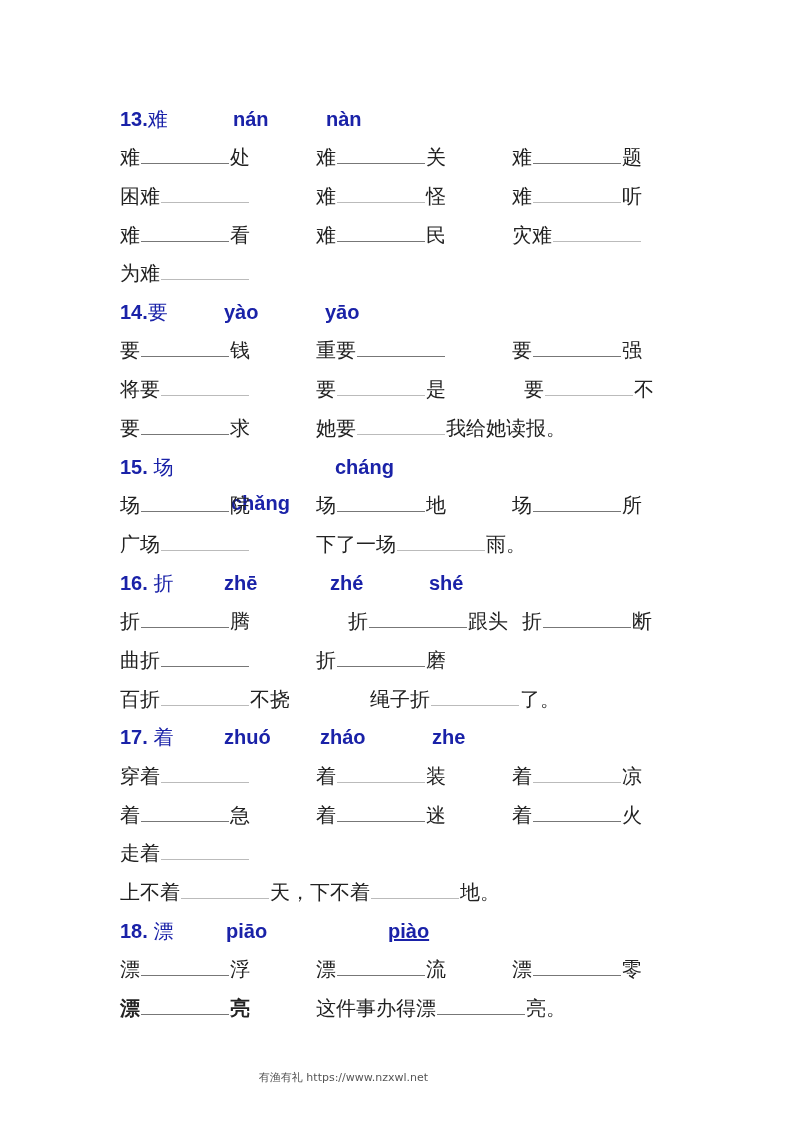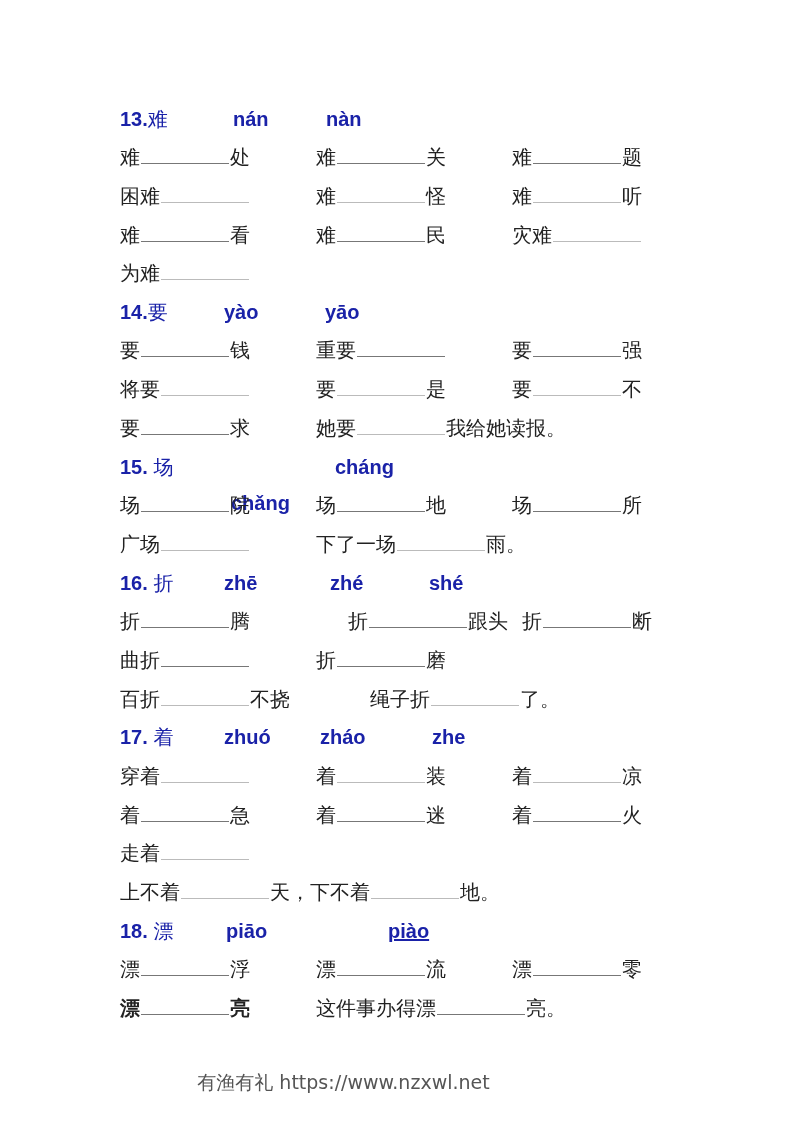--- a/index.html
+++ b/index.html
@@ -5,21 +5,21 @@
   html, body { margin:0; padding:0; background:#ffffff; }
   body { width:793px; height:1122px; position:relative; overflow:hidden;
          font-family:"DejaVu Serif","Liberation Serif",serif; color:#222; }
   .h { position:absolute; font-family:"Liberation Sans","DejaVu Sans",sans-serif; font-weight:bold;
        font-size:20px; color:#1a22a8; height:26px; line-height:26px; white-space:nowrap; }
   .h .num { font-family:"Liberation Sans",sans-serif;margin-top:47px; }
   .h .ch { font-family:"DejaVu Sans",sans-serif; font-weight:normal; }
   .r { position:absolute; font-size:20px; height:26px; line-height:26px; white-space:nowrap; color:#222; }
   .blank { display:inline-block; width:88px; height:18px; border-bottom:1px solid #777; vertical-align:baseline; margin:0 1px; }
   .blank.light { border-bottom-color:#bbb; }
-  .footer { position:absolute; left:0; width:687px; top:1070px; text-align:center; font-size:19px;
+  .footer { position:absolute; left:0; width:687px; top:1070px; text-align:center; font-size:11px;
             color:#555; font-family:"DejaVu Sans",sans-serif; }
 </style>
 </head>
 <body>
 
 <div class="h" style="left:120px;top:106px;">
   <span class="num">13.</span><span class="ch">难</span>
 </div>
 <div class="h" style="left:233px;top:106px;">nán</div>
 <div class="h" style="left:326px;top:106px;">nàn</div>
@@ -43,21 +43,21 @@
 </div>
 <div class="h" style="left:224px;top:299px;">yào</div>
 <div class="h" style="left:325px;top:299px;">yāo</div>
 
 <div class="r" style="left:120px;top:337px;"><span>要</span><span class="blank"></span><span>钱</span></div>
 <div class="r" style="left:316px;top:337px;"><span>重要</span><span class="blank"></span></div>
 <div class="r" style="left:512px;top:337px;"><span>要</span><span class="blank"></span><span>强</span></div>
 
 <div class="r" style="left:120px;top:376px;"><span>将要</span><span class="blank light"></span></div>
 <div class="r" style="left:316px;top:376px;"><span>要</span><span class="blank light"></span><span>是</span></div>
-<div class="r" style="left:512px;top:376px;"><span>要</span><span class="blank light"></span><span>不</span></div>
+<div class="r" style="left:524px;top:376px;"><span>要</span><span class="blank light"></span><span>不</span></div>
 
 <div class="r" style="left:120px;top:415px;"><span>要</span><span class="blank"></span><span>求</span></div>
 <div class="r" style="left:316px;top:415px;"><span>她要</span><span class="blank light"></span><span>我给她读报。</span></div>
 
 <div class="h" style="left:120px;top:454px;">
   <span class="num">15.</span> <span class="ch">场</span>
 </div>
 <div class="h" style="left:231px;top:454px;margin-top:36px;">chǎng</div>
 <div class="h" style="left:335px;top:454px;">cháng</div>
 

